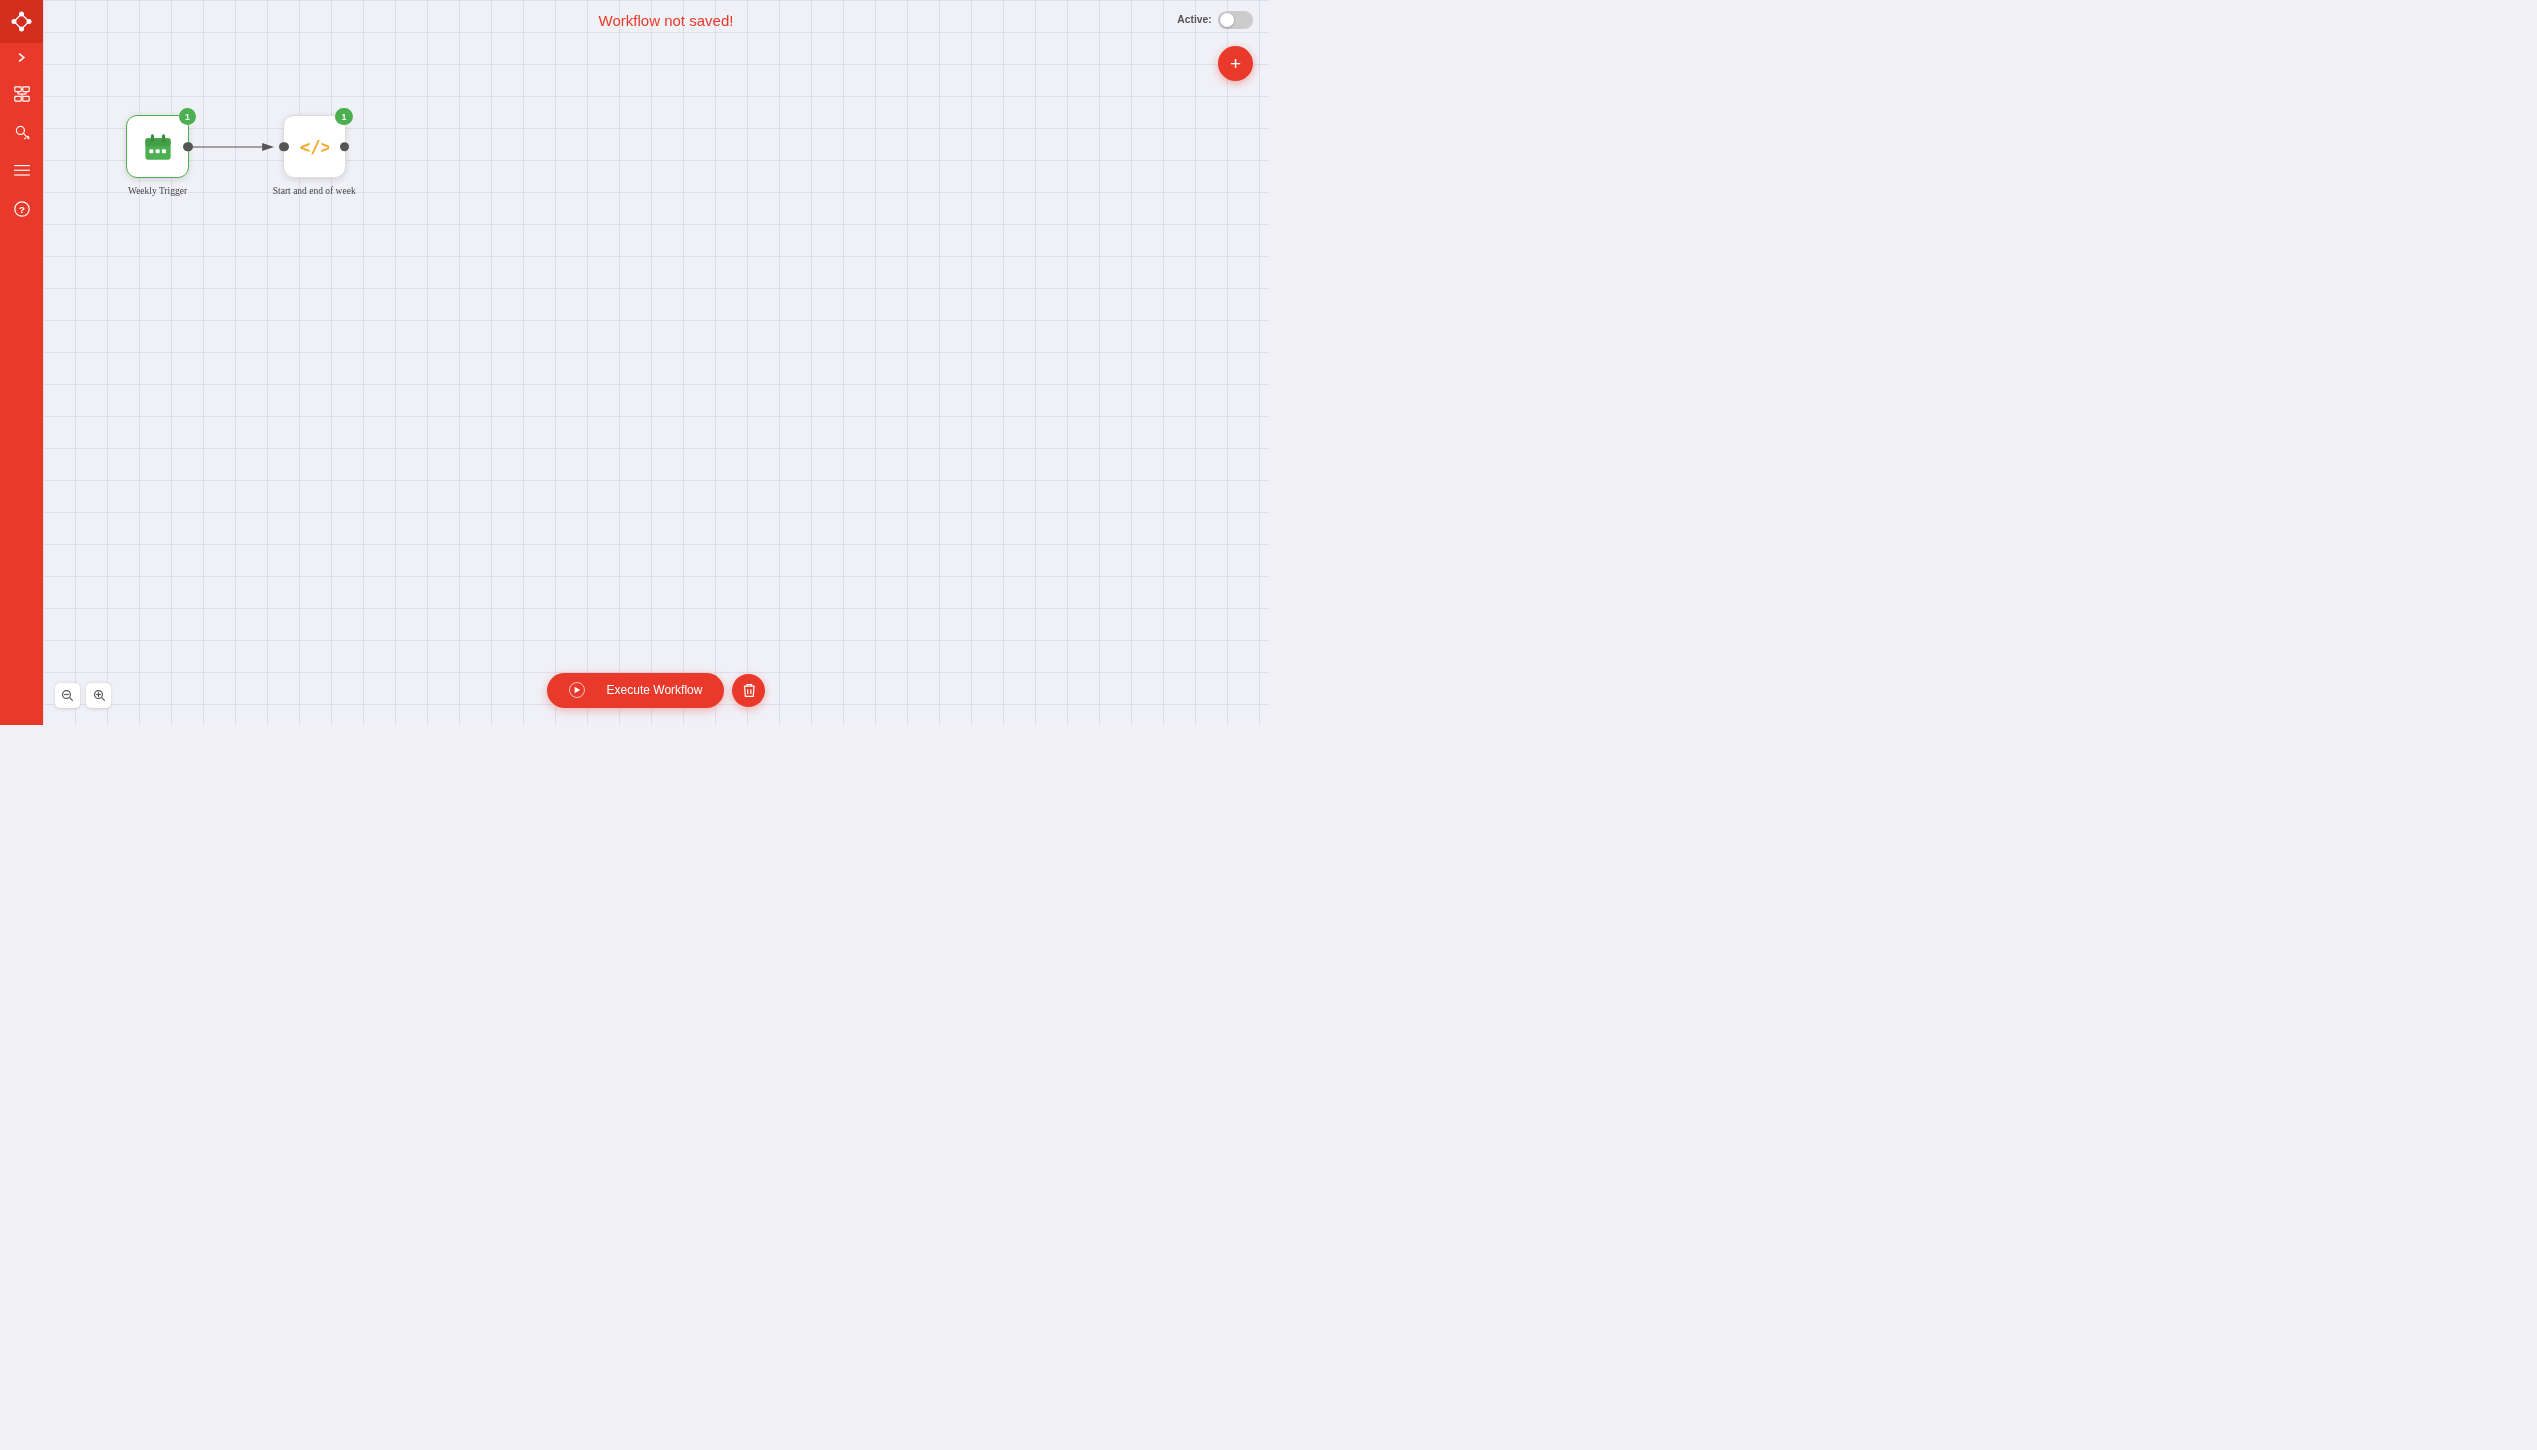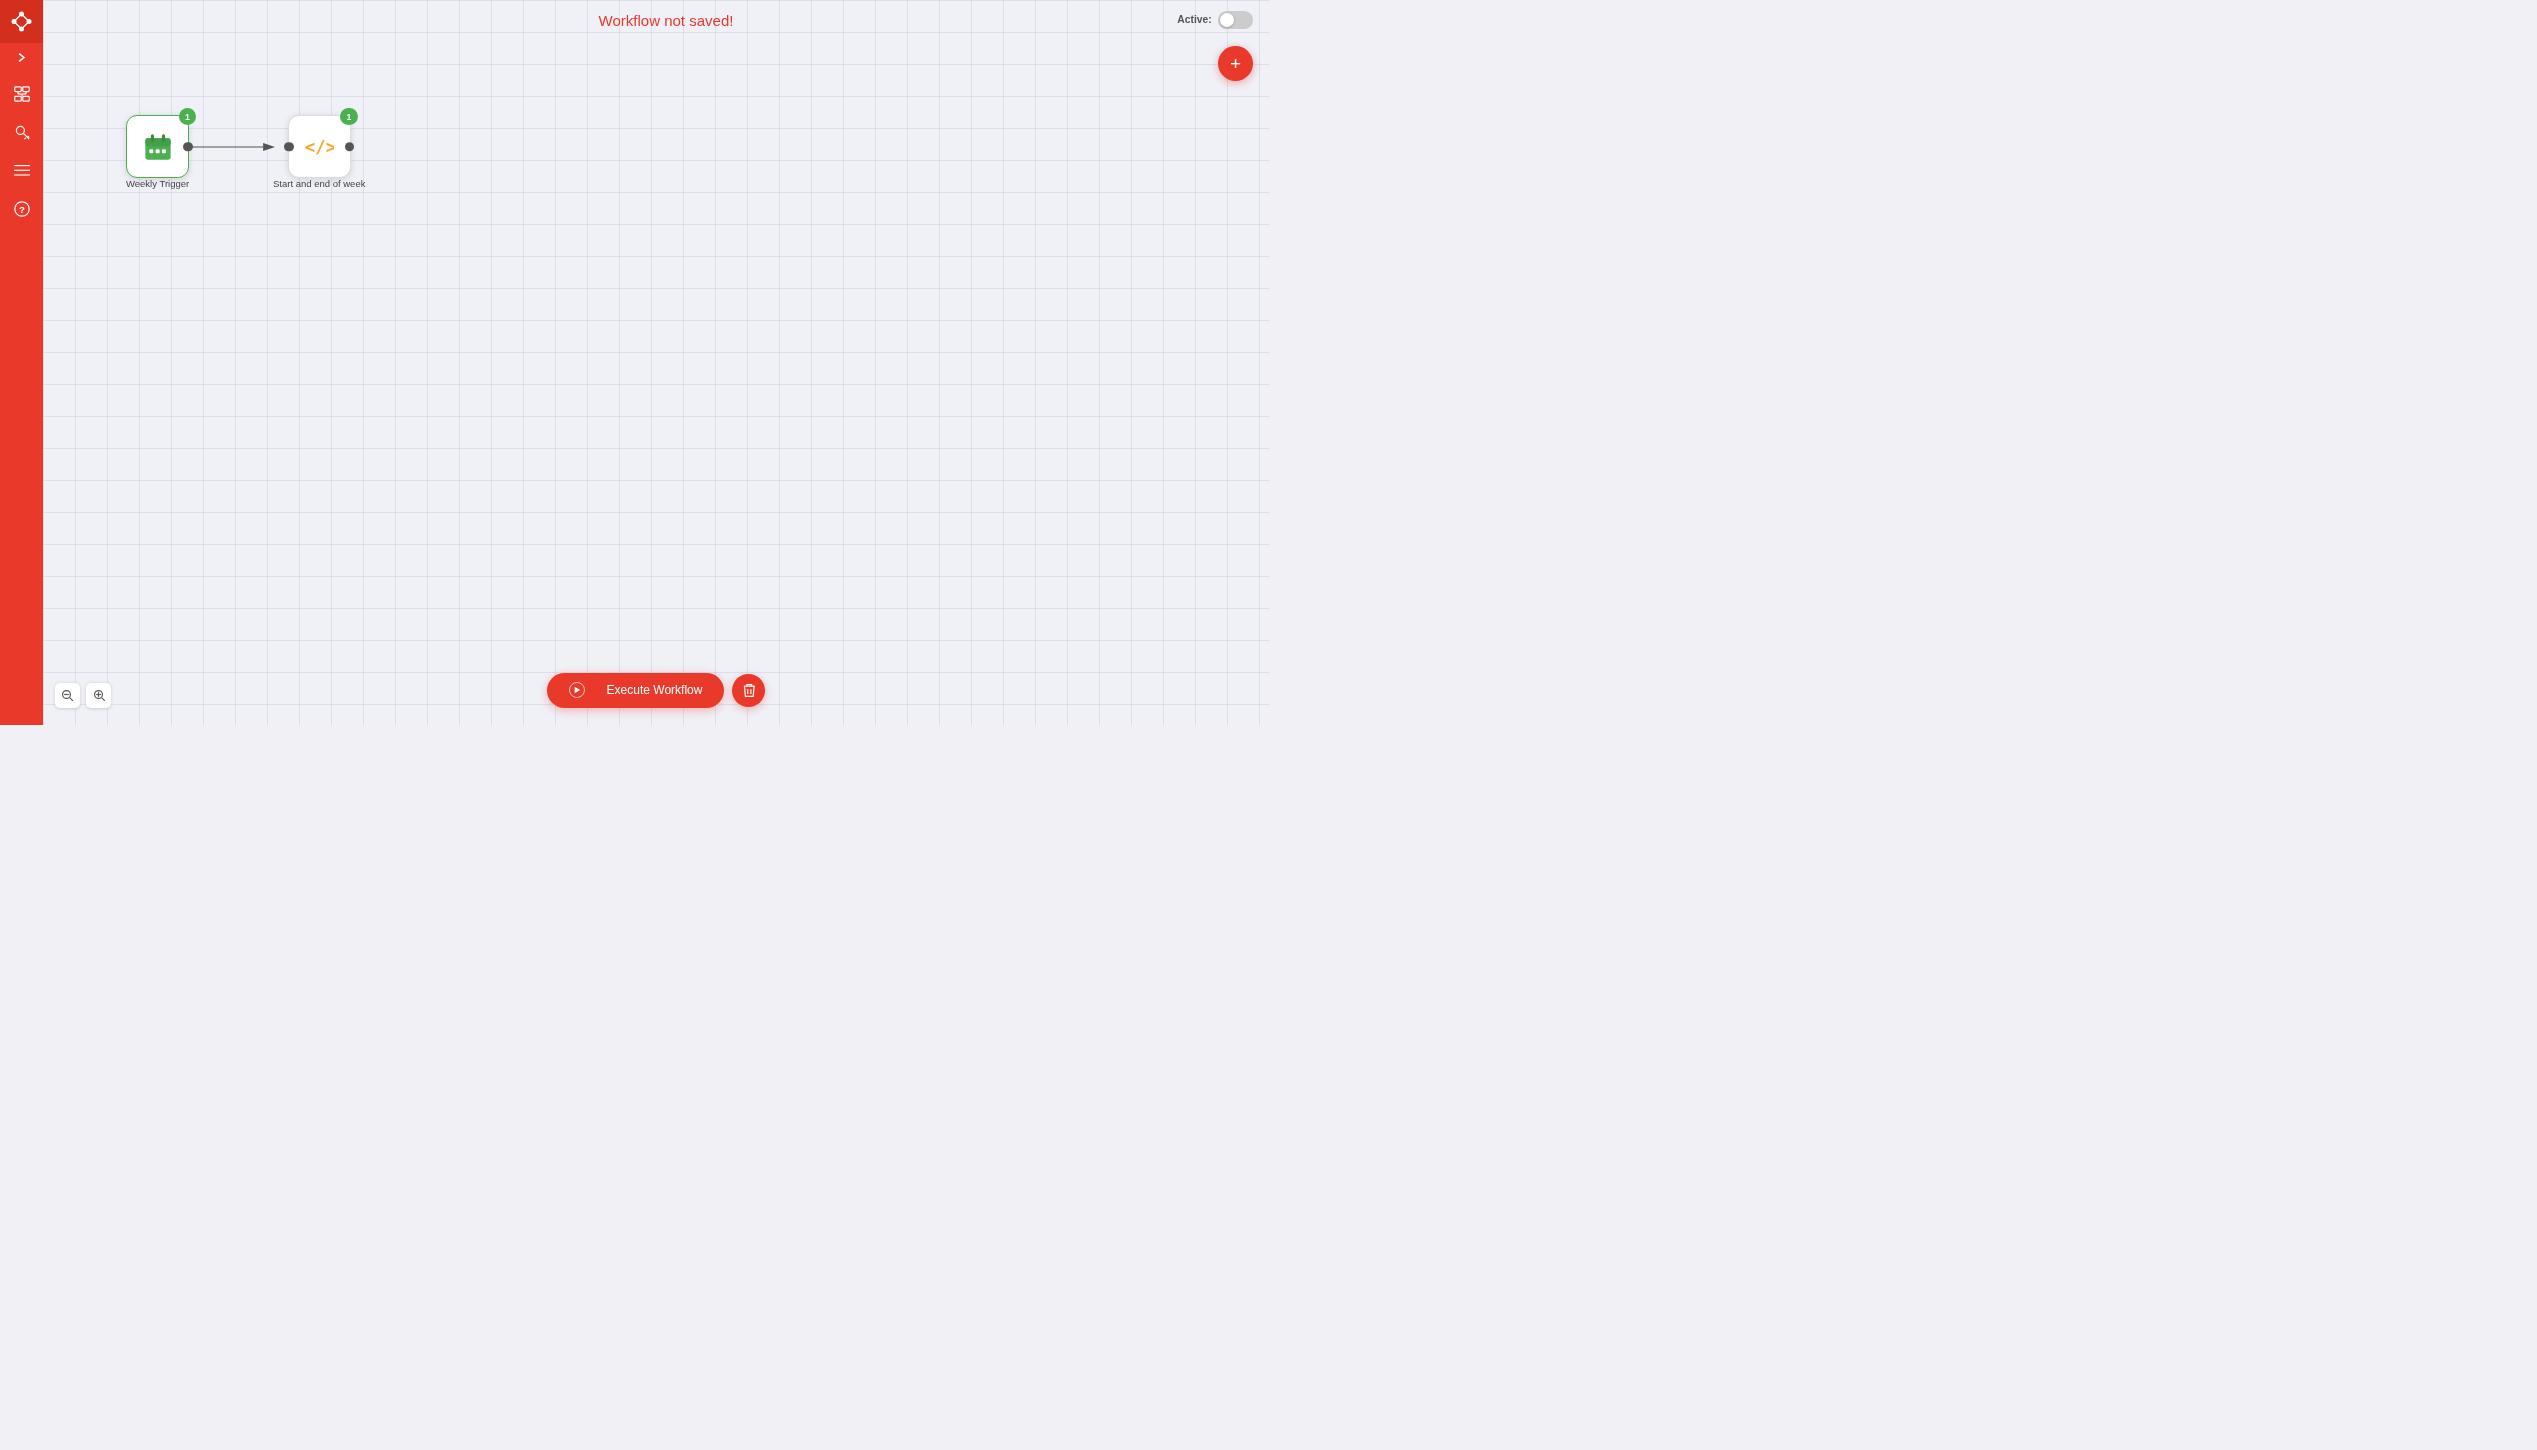--- a/index.html
+++ b/index.html
@@ -240,25 +240,26 @@
       height: 9.5px;
       background: #555;
       border-radius: 50%;
       position: absolute;
       right: -4.7px;
       top: 50%;
       transform: translateY(-50%);
     }
 
     .node-label {
-      margin-top: 0;
+      margin-top: 8px;
       font-size: 9.5px;
       color: #444;
       text-align: right;
       white-space: nowrap;
+      font-family: Liberation Serif, serif;
     }
 
     
     .arrow-connector {
       display: flex;
       align-items: center;
       height: 63px;
       margin: 0 -1.6px;
     }
 

